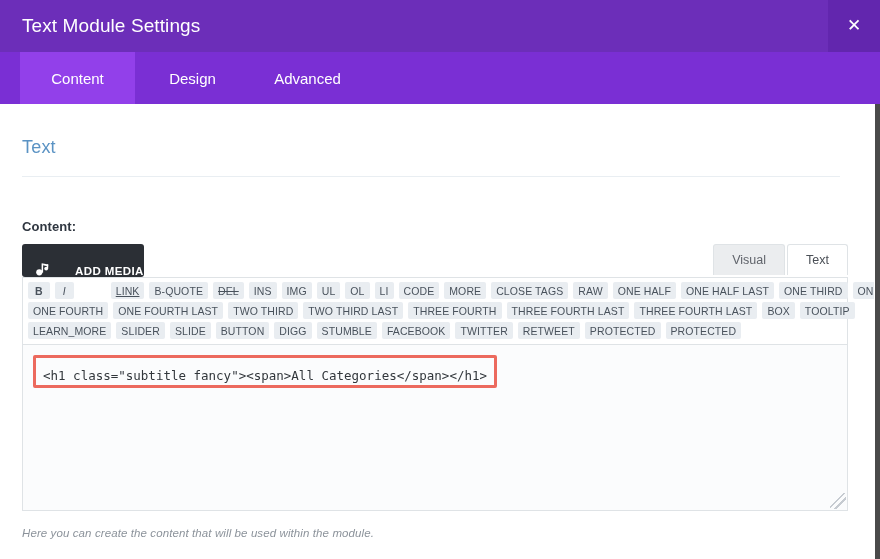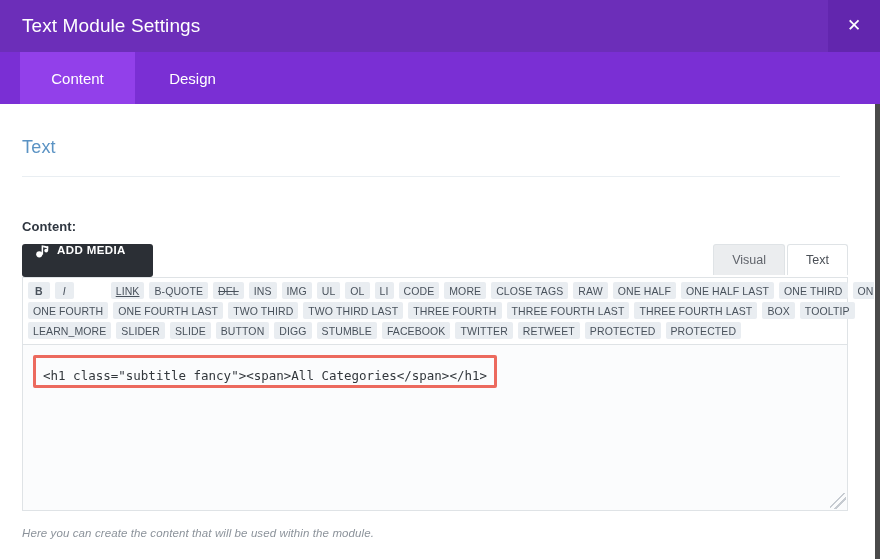--- a/index.html
+++ b/index.html
@@ -121,28 +121,28 @@
   }
 
   .media-row {
     display: flex;
     align-items: center;
     gap: 6px;
     position: relative;
   }
   .btn-add-media {
     display: inline-flex;
-    align-items: flex-start;
-    gap: 7px;
+    align-items: flex-end;
+    gap: 25px;
     background: #2b2f35;
     color: #ffffff;
     border: none;
     border-radius: 3px;
     height: 33px;
-    padding: 0 27px 0 13px;
+    padding: 0 0 0 13px;
     font-size: 11.5px;
     font-weight: bold;
     letter-spacing: 0.4px;
     cursor: pointer;
     font-family: "Liberation Sans", sans-serif;
   }
   .btn-miniaudio {
     display: inline-flex;
     align-items: center;
     gap: 8px;
@@ -313,20 +313,23 @@
     <div class="modal-title">Text Module Settings</div>
     <button class="close-btn">✕</button>
   </div>
 
   <div class="tabbar">
     <div class="tab active">
       <span>Content</span>
     </div>
     <div class="tab">
       <span>Design</span>
+    </div>
+    <div class="tab">
+      <span>Advanced</span>
     </div>
   </div>
 
   <div class="modal-body">
 
     <div class="section-title">Text</div>
     <div class="section-divider"></div>
 
     <div class="field-label">Content:</div>
 

